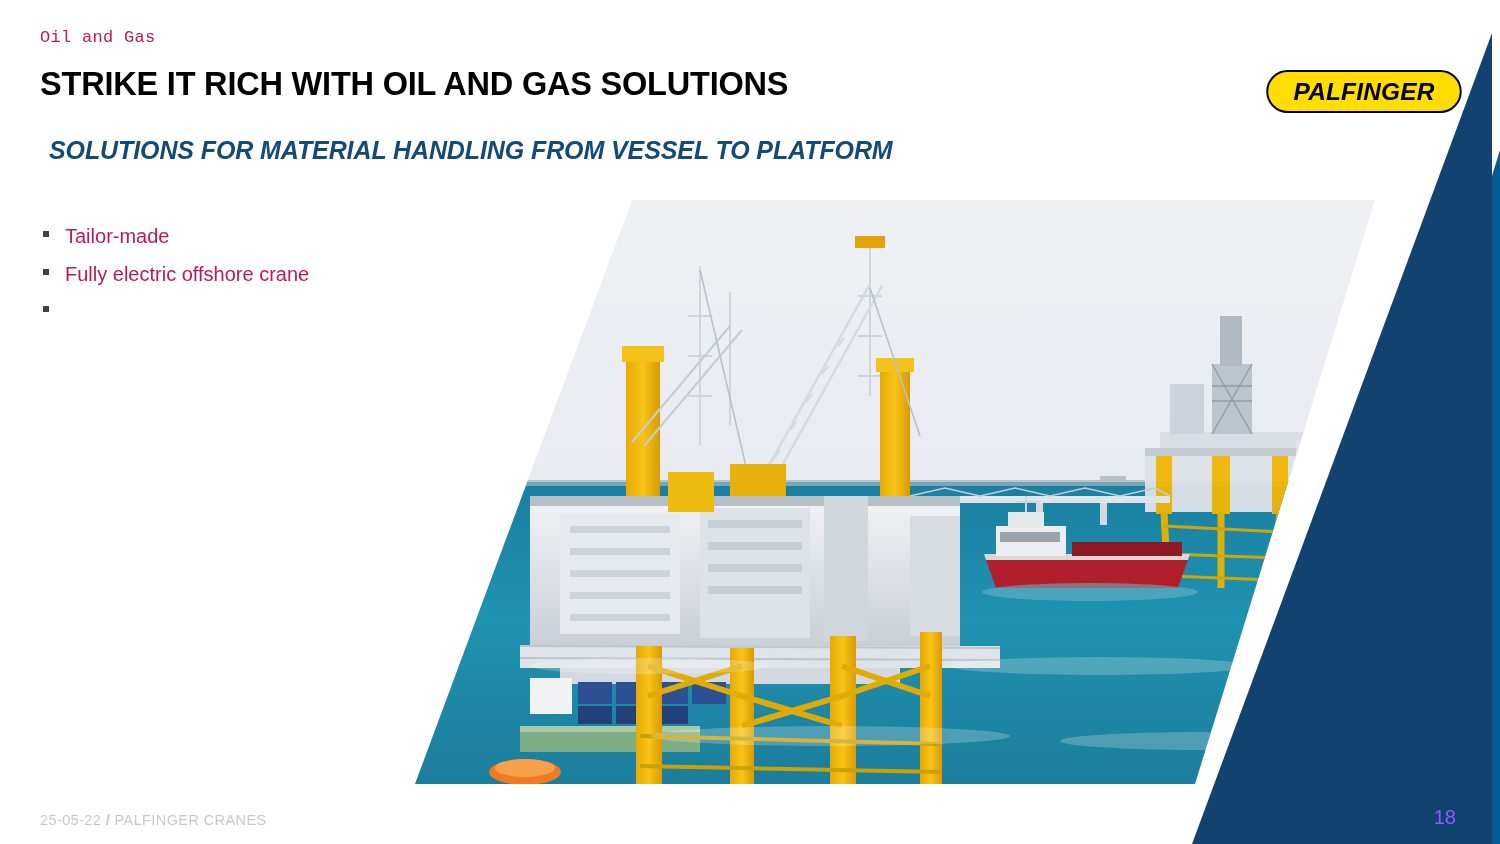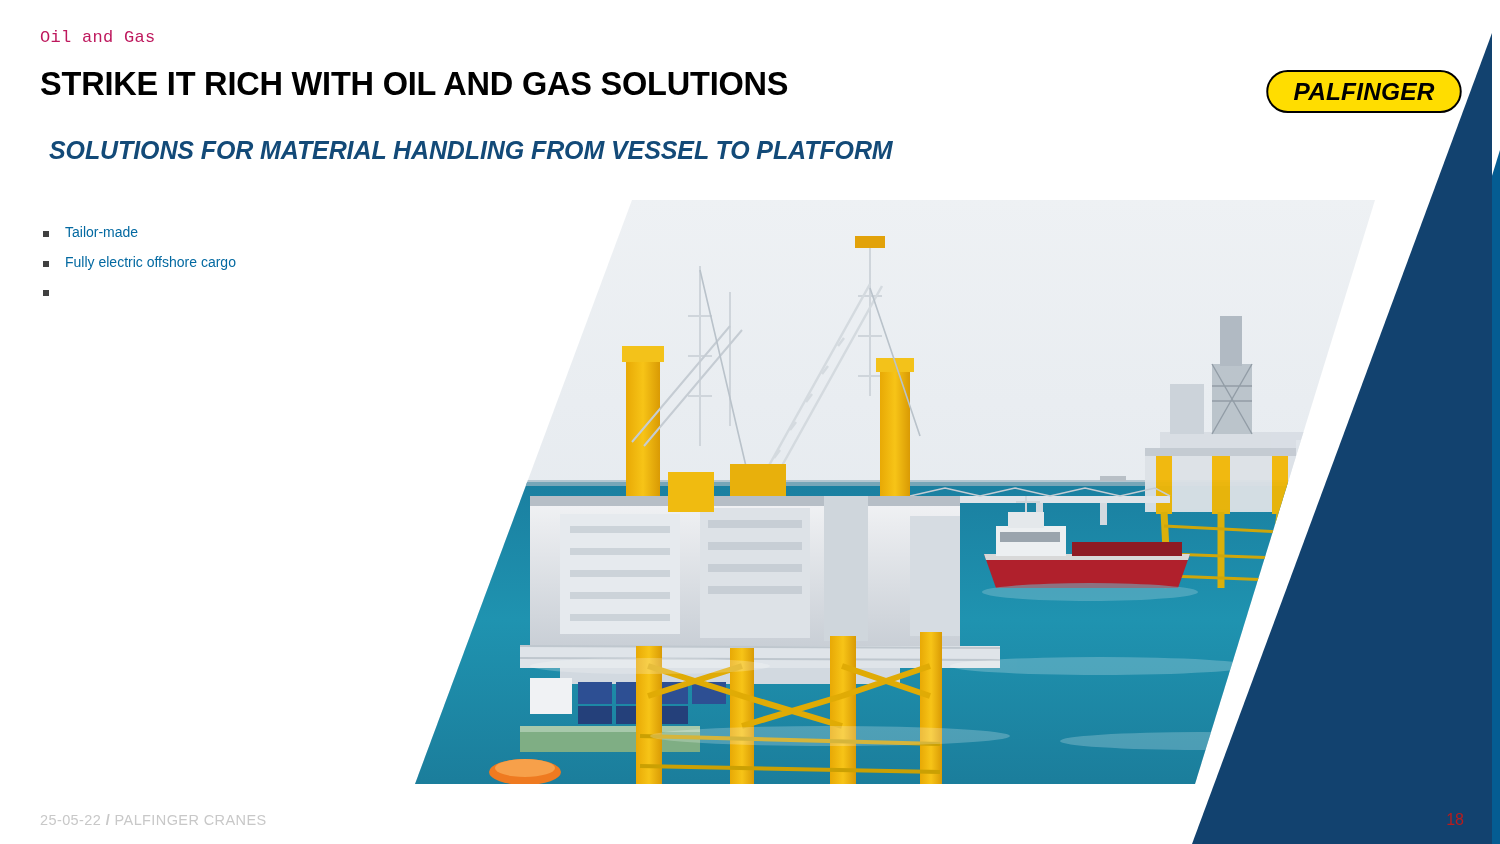--- a/index.html
+++ b/index.html
@@ -93,23 +93,23 @@
   }
   .bullets {
     list-style: none;
     margin: 0;
     padding: 0;
   }
   .bullets li {
     position: relative;
     padding-left: 25px;
     margin-bottom: 11px;
-    font-size: 14px;
+    font-size: 20px;
     line-height: 1.33;
-    color: #0369a1;
+    color: #be185d;
   }
   .bullets li .sq {
     position: absolute;
     left: 3px;
     top: 8px;
     width: 6px;
     height: 6px;
     background: #404040;
   }
 
@@ -130,24 +130,24 @@
     left: 40px;
     bottom: 16px;
     font-size: 14.5px;
     color: #c8c8c8;
     letter-spacing: 0.4px;
     z-index: 4;
   }
   .footer .slash { color: #c8c8c8; font-weight: bold; }
   .pagenum {
     position: absolute;
-    right: 36px;
+    right: 44px;
     bottom: 15px;
-    font-size: 16px;
-    color: #b91c1c;
+    font-size: 20px;
+    color: #8b5cf6;
     z-index: 5;
   }
 </style>
 </head>
 <body>
 
 <div id="slide">
 
   <svg class="deco-layer" viewBox="0 0 1500 844" preserveAspectRatio="none">
 
@@ -340,21 +340,21 @@
   <div class="subtitle">SOLUTIONS FOR MATERIAL HANDLING FROM VESSEL TO PLATFORM</div>
 
   <div class="content">
     <ul class="bullets">
       <li>
         <span class="sq"></span>
         <span>Tailor-made</span>
       </li>
       <li>
         <span class="sq"></span>
-        <span>Fully electric offshore cargo</span>
+        <span>Fully electric offshore crane</span>
       </li>
       <li>
         <span class="sq"></span>
       </li>
       <li>
         <span class="sq"></span>
       </li>
     </ul>
   </div>
 

